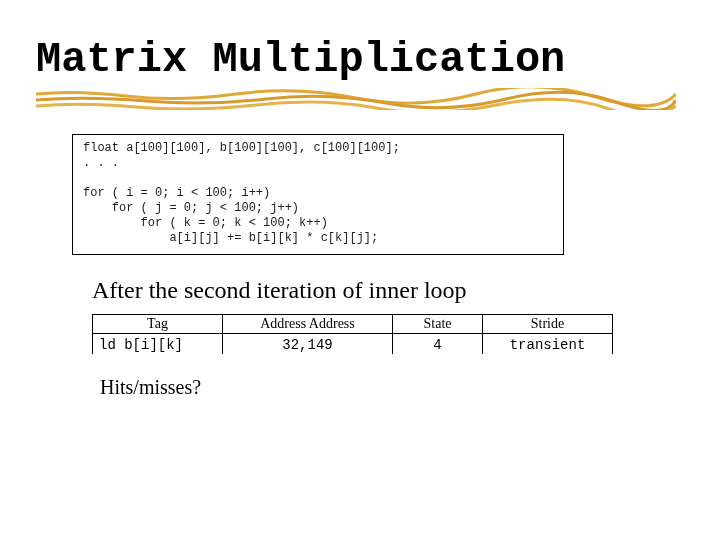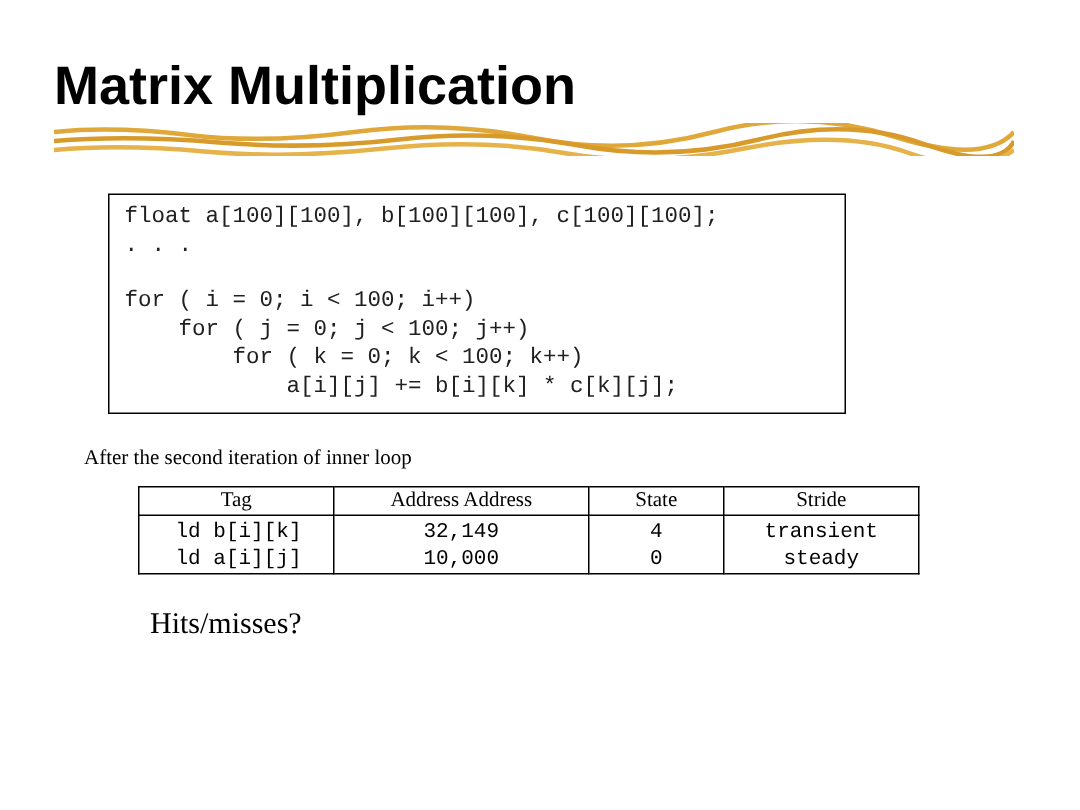--- a/index.html
+++ b/index.html
@@ -6,45 +6,45 @@
   body {
     width: 720px;
     height: 540px;
     background: #ffffff;
     font-family: "Times New Roman", Times, serif;
     color: #000;
     overflow: hidden;
     position: relative;
   }
   h1.title {
-    font-family: Liberation Sans, sans-serif;
+    font-family: Liberation Mono, monospace;
     font-weight: 900;
-    font-size: 36px;
+    font-size: 42px;
     letter-spacing: 0px;
     padding: 36px 0 0 36px;
   }
   .underline-rule {
     margin: 4px 0 0 36px;
     width: 640px;
     height: 22px;
   }
   .code-box {
     margin: 20px 0 0 72px;
     width: 492px;
     border: 1px solid #000;
     padding: 6px 10px 8px 10px;
     font-family: "Courier New", Courier, monospace;
-    font-size: 15px;
+    font-size: 12px;
     line-height: 1.25;
     white-space: pre;
     color: #202020;
   }
   .caption {
-    margin: 22px 0 0 56px;
-    font-size: 14px;
+    margin: 22px 0 0 92px;
+    font-size: 24px;
   }
   .tbl {
     margin: 10px 0 0 92px;
     border-collapse: collapse;
     width: 520px;
     table-layout: fixed;
   }
   .tbl col.c1 { width: 130px; }
   .tbl col.c2 { width: 170px; }
   .tbl col.c3 { width: 90px; }
@@ -65,21 +65,21 @@
   .tbl .sep td {
     border-top: 1px solid #000;
     padding: 0;
     height: 2px;
     line-height: 0;
     font-size: 0;
   }
   .tbl tbody td {
     font-family: "Courier New", Courier, monospace;
   }
-  .tbl tbody td.tag { text-align: left; padding-left: 24px; }
+  .tbl tbody td.tag { text-align: left; padding-left: 6px; }
   .tbl tbody tr.last td { border-bottom: 1px solid #000; }
   .question {
     margin: 22px 0 0 100px;
     font-size: 20px;
   }
 </style>
 </head>
 <body>
 
 
@@ -123,25 +123,19 @@
         <td></td>
         <td></td>
         <td></td>
       </tr>
     <tr>
       <td class="tag">ld b[i][k]</td>
       <td>32,149</td>
       <td>4</td>
       <td>transient</td>
     </tr>
-    <tr class="last">
-      <td class="tag">ld a[i][j]</td>
-      <td>10,000</td>
-      <td>0</td>
-      <td>steady</td>
-    </tr>
   </tbody>
 </table>
 
 <p class="question">Hits/misses?</p>
 
 
 
 
 </body></html>

